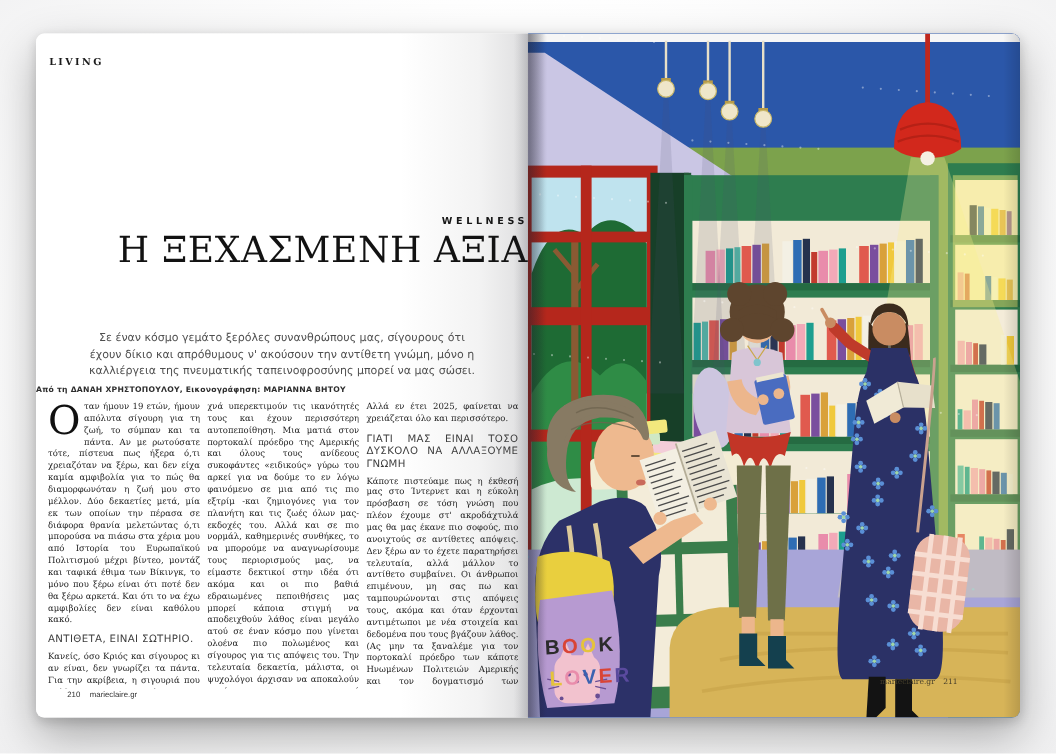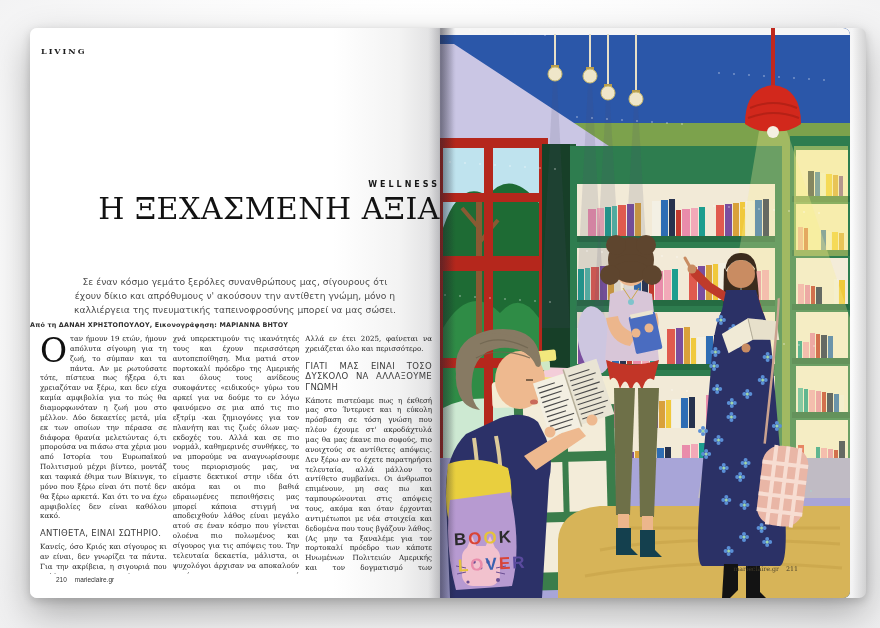--- a/index.html
+++ b/index.html
@@ -1,19 +1,19 @@
 <!DOCTYPE html>
 <html><head>
 <meta charset="utf-8">
 <style>
   html,body{margin:0;padding:0;}
   body{width:880px;height:628px;background:#fbfbfb;font-family:"DejaVu Sans",sans-serif;overflow:hidden;}
   .stage{position:relative;width:880px;height:628px;background:radial-gradient(ellipse at 50% 45%, #ffffff 55%, #f0f0f1 100%);}
   .spread{position:absolute;left:30px;top:28px;width:820px;height:570px;border-radius:7px;
-          box-shadow:0 16px 38px rgba(0,0,0,.30), 0 3px 10px rgba(0,0,0,.16);padding-left:16px;}
+          box-shadow:0 16px 38px rgba(0,0,0,.30), 0 3px 10px rgba(0,0,0,.16);}
   .page-left{position:absolute;left:0;top:0;width:410px;height:570px;border-radius:7px 0 0 7px;overflow:hidden;
              background:linear-gradient(to right,#ffffff 0%,#ffffff 74%,#f3f3f3 90%,#e2e2e3 98%,#d6d6d8 100%);}
   .page-right{position:absolute;left:410px;top:0;width:410px;height:570px;border-radius:0 7px 7px 0;overflow:hidden;background:#2b57a9;}
   .gutter{position:absolute;left:398px;top:0;width:26px;height:570px;pointer-events:none;z-index:6;
           background:linear-gradient(to right, rgba(0,0,0,0) 0%, rgba(40,40,50,.14) 42%, rgba(40,40,55,.26) 52%, rgba(0,0,0,0) 100%);}
   .edgeshade{position:absolute;right:0;top:0;width:14px;height:570px;z-index:6;pointer-events:none;
           background:linear-gradient(to left, rgba(0,0,0,.14), rgba(0,0,0,0));border-radius:0 7px 7px 0;}
 
   
   .section-label{position:absolute;left:11px;top:18px;font-family:"DejaVu Serif",serif;font-weight:700;font-size:8px;letter-spacing:2px;color:#1c1c1c;}

